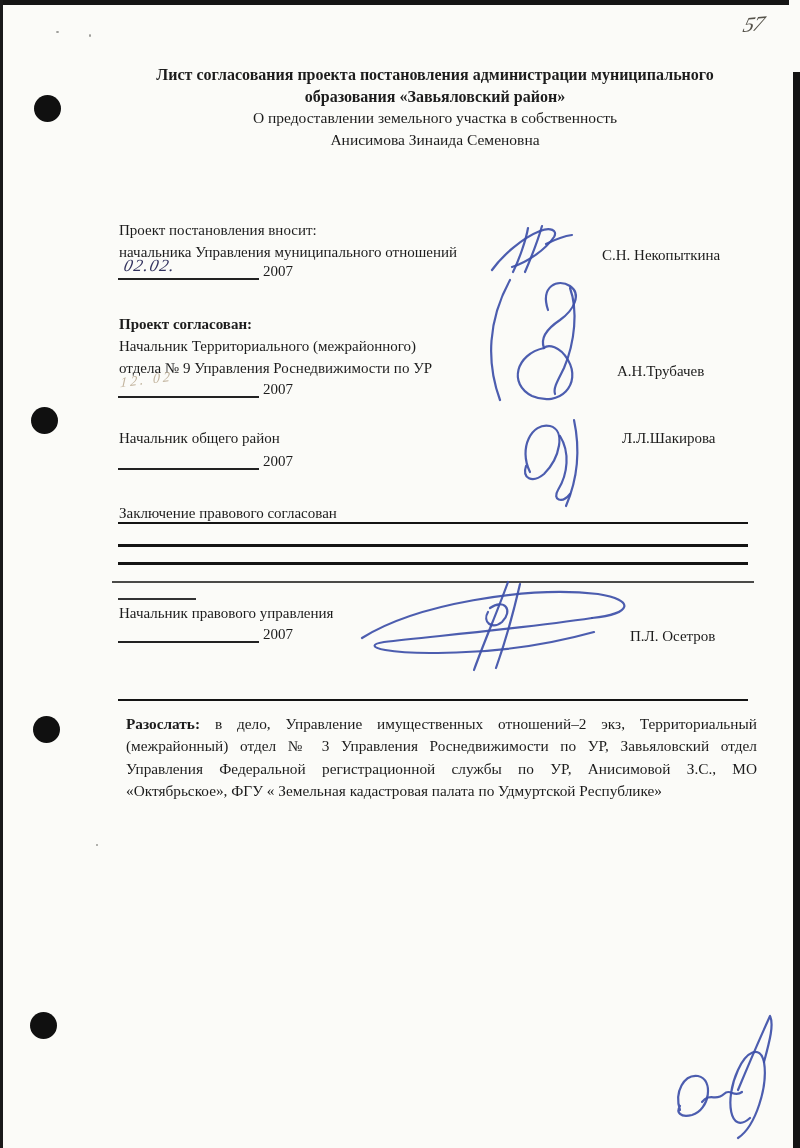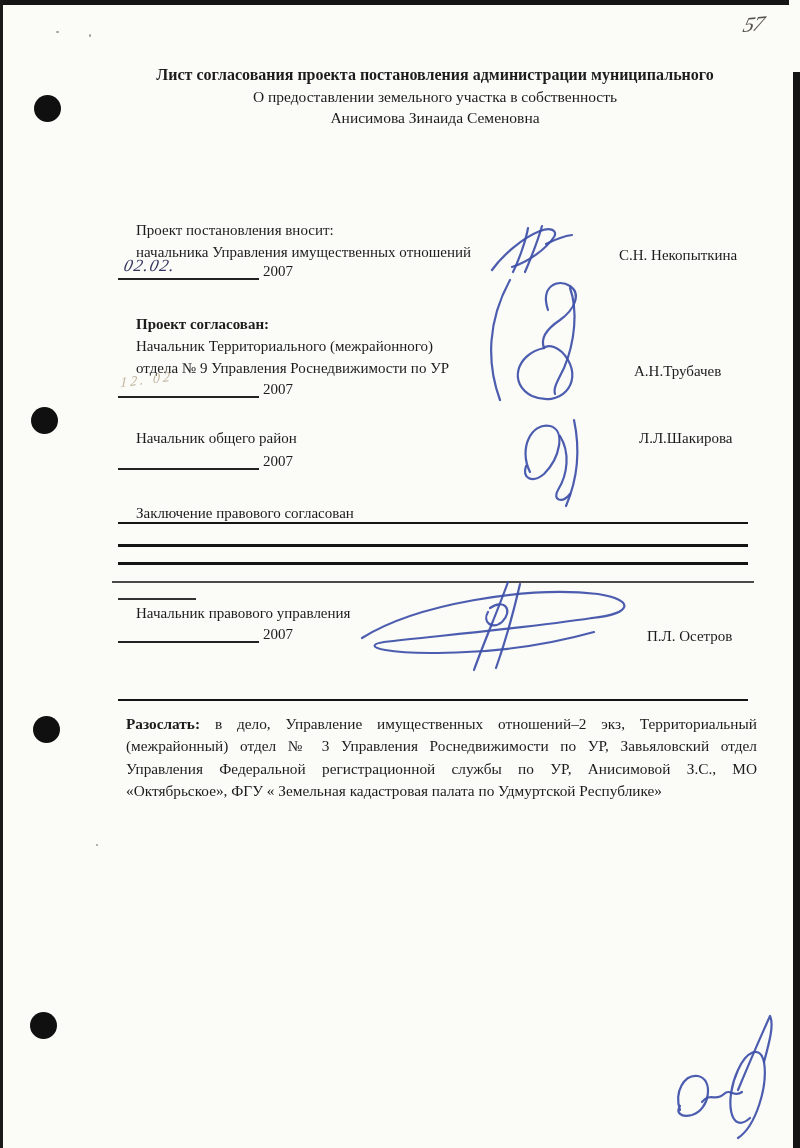--- a/index.html
+++ b/index.html
@@ -10,21 +10,21 @@
   .border-top{left:0;top:0;width:789px;height:5px;background:#151515;}
   .border-left{left:0;top:0;width:3px;height:1148px;background:#1a1a1a;}
   .border-right{left:793px;top:72px;width:7px;height:1076px;background:#141414;}
   
   .hole{width:27px;height:27px;border-radius:50%;background:#101010;}
   
   .title-block{left:85px;top:64px;width:700px;text-align:center;line-height:21.5px;}
   .title-bold{font-weight:bold;font-size:16px;}
   .title-reg{font-size:15.5px;}
   
-  .txt{font-size:15px;line-height:20px;white-space:nowrap;margin-left:17px;}
+  .txt{font-size:15px;line-height:20px;white-space:nowrap;}
   .bold{font-weight:bold;}
   
   .date-row{display:flex;align-items:flex-end;height:20px;}
   .u-slot{display:inline-block;width:141px;border-bottom:2px solid #222;height:20px;position:relative;}
   .year{font-size:15px;padding-left:4px;}
   .hw-date{position:absolute;left:6px;top:-2px;font-size:17px;font-style:italic;color:#32325e;transform:skewX(-12deg);letter-spacing:1.5px;white-space:nowrap;}
   .hw-faint{position:absolute;left:2px;top:-4px;font-size:14px;font-style:italic;color:#c2b49e;transform:rotate(-7deg) skewX(-10deg);letter-spacing:3px;white-space:nowrap;}
   
   .rule{left:118px;width:630px;background:#141414;height:2px;}
   .rule-thin{left:112px;width:642px;background:#4a4a48;height:1.5px;}
@@ -51,26 +51,27 @@
   <div class="abs hole" style="left:30px;top:1012px;"></div>
 
   <div class="abs speck" style="left:56px;top:31px;width:3px;height:2px;"></div>
   <div class="abs speck" style="left:89px;top:34px;width:2px;height:3px;"></div>
   <div class="abs speck" style="left:96px;top:844px;width:2px;height:2px;"></div>
 
   <div class="abs pagenum">57</div>
 
   <div class="abs title-block">
     <div class="title-bold">Лист согласования проекта постановления администрации муниципального</div>
+    <div class="title-bold">образования «Завьяловский район»</div>
     <div class="title-reg">О предоставлении  земельного участка в собственность</div>
     <div class="title-reg">Анисимова Зинаида Семеновна</div>
   </div>
 
   <div class="abs txt" style="left:119px;top:220px;">Проект  постановления вносит:</div>
-  <div class="abs txt" style="left:119px;top:242px;">начальника  Управления имущественных отношений</div>
+  <div class="abs txt" style="left:119px;top:242px;">начальника  Управления муниципального отношений</div>
   <div class="abs txt" style="left:602px;top:245px;">С.Н. Некопыткина</div>
   <div class="abs" style="left:488px;top:222px;">
     <svg width="92" height="56" viewBox="0 0 92 56">
       <path d="M4,48 C14,34 34,16 52,9 C62,5 70,8 66,15 C58,27 40,40 24,45"></path>
       <path d="M40,6 C38,18 31,38 25,50"></path>
       <path d="M54,4 C50,18 43,36 37,50"></path>
       <path d="M58,22 C66,18 76,14 84,13"></path>
     </svg>
   </div>
   <div class="abs date-row" style="left:118px;top:260px;">

